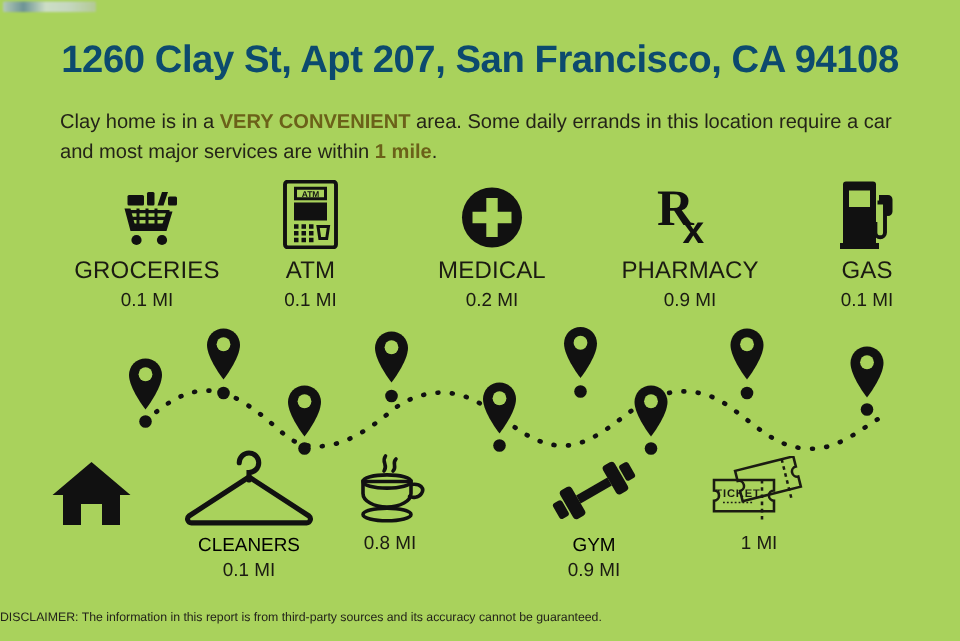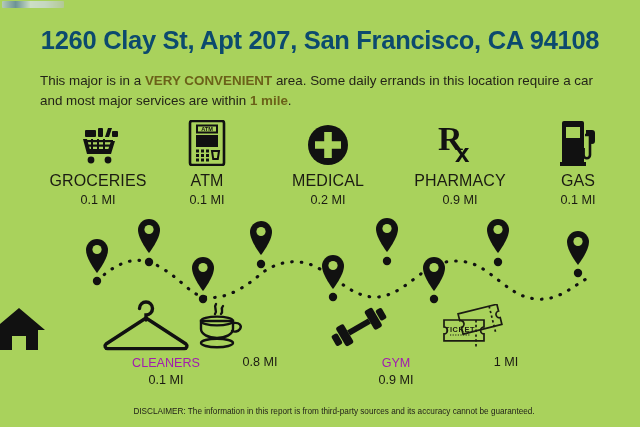--- a/index.html
+++ b/index.html
@@ -110,56 +110,54 @@
   }
   .cellb {
     position: absolute;
     text-align: center;
     width: 140px;
   }
   .cellb .glyph {
     height: 52px;
     display: flex;
     align-items: flex-end;
-    justify-content: flex-start;
+    justify-content: center;
   }
   .cellb .name {
     margin-top: 4px;
     font-size: 12.6px;
-    color: #a21caf;
+    color: #000000;
   }
   .cellb .dist {
     margin-top: 3px;
     font-size: 12.6px;
     color: #1b1b12;
   }
 
   .disclaimer {
     position: absolute;
     left: 0;
     right: 0;
     bottom: 11px;
-    text-align: center;
     font-size: 8.2px;
     color: #23231a;
-    margin-left: 28px;
   }
   svg { display: block; }
 </style>
 </head>
 <body>
 
 <div id="page">
 
   <div class="corner-artifact"></div>
 
   <div class="title">1260 Clay St, Apt 207, San Francisco, CA 94108</div>
 
   <div class="blurb">
-    <span>This major is in a </span><span class="accent">VERY CONVENIENT</span><span> area. Some daily errands in this location require a car and most major services are within </span><span class="accent">1 mile</span><span>.</span>
+    <span>Clay home is in a </span><span class="accent">VERY CONVENIENT</span><span> area. Some daily errands in this location require a car and most major services are within </span><span class="accent">1 mile</span><span>.</span>
   </div>
 
   <div class="row-top">
 
     <div class="cell" style="left:38px;">
       <div class="glyph">
         <svg width="46" height="40" viewBox="0 0 46 40" fill="#111">
           <rect x="10" y="4" width="11" height="7" rx="1"></rect>
           <rect x="23" y="2" width="5" height="9" rx="1"></rect>
           <path d="M30 11 l3 -9 l4 0 l-3 9 z"></path>

